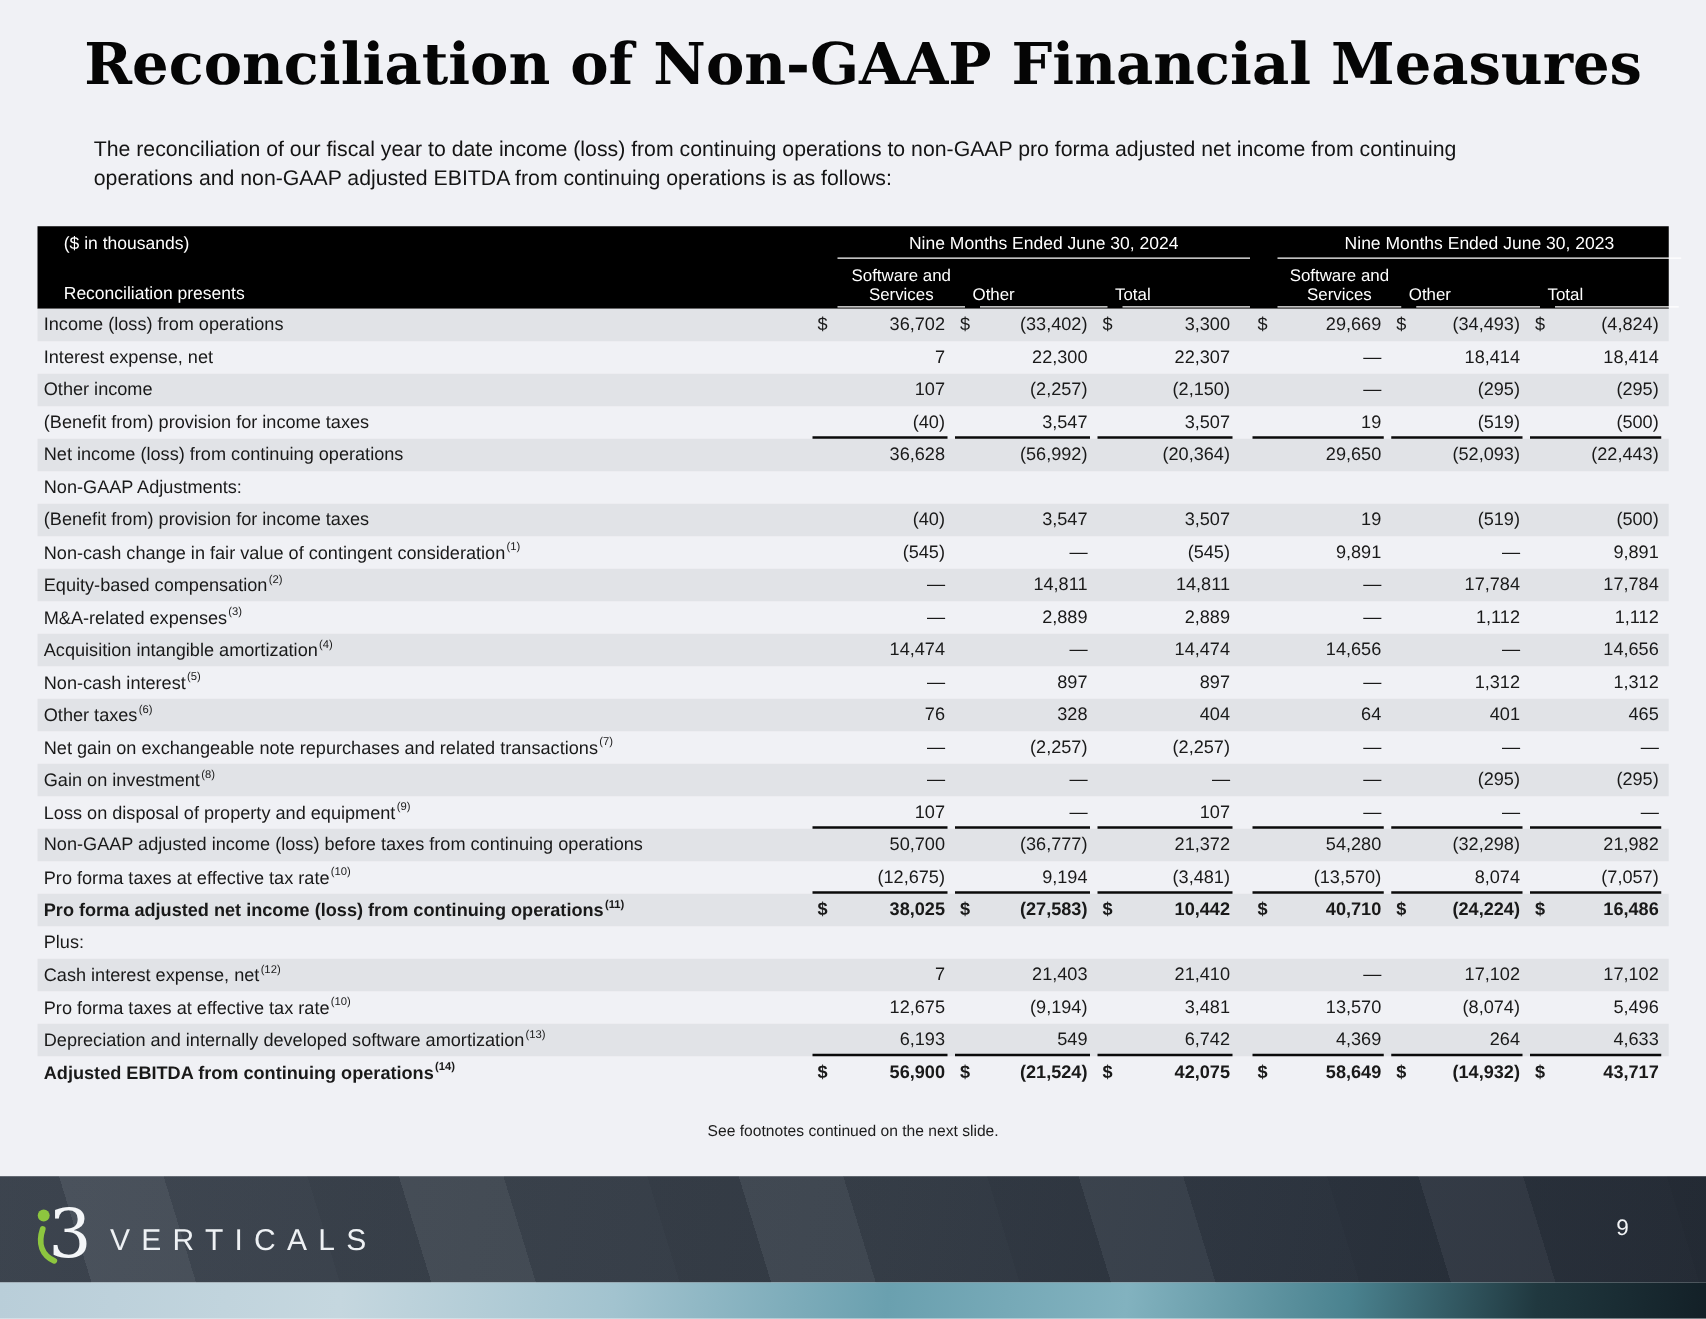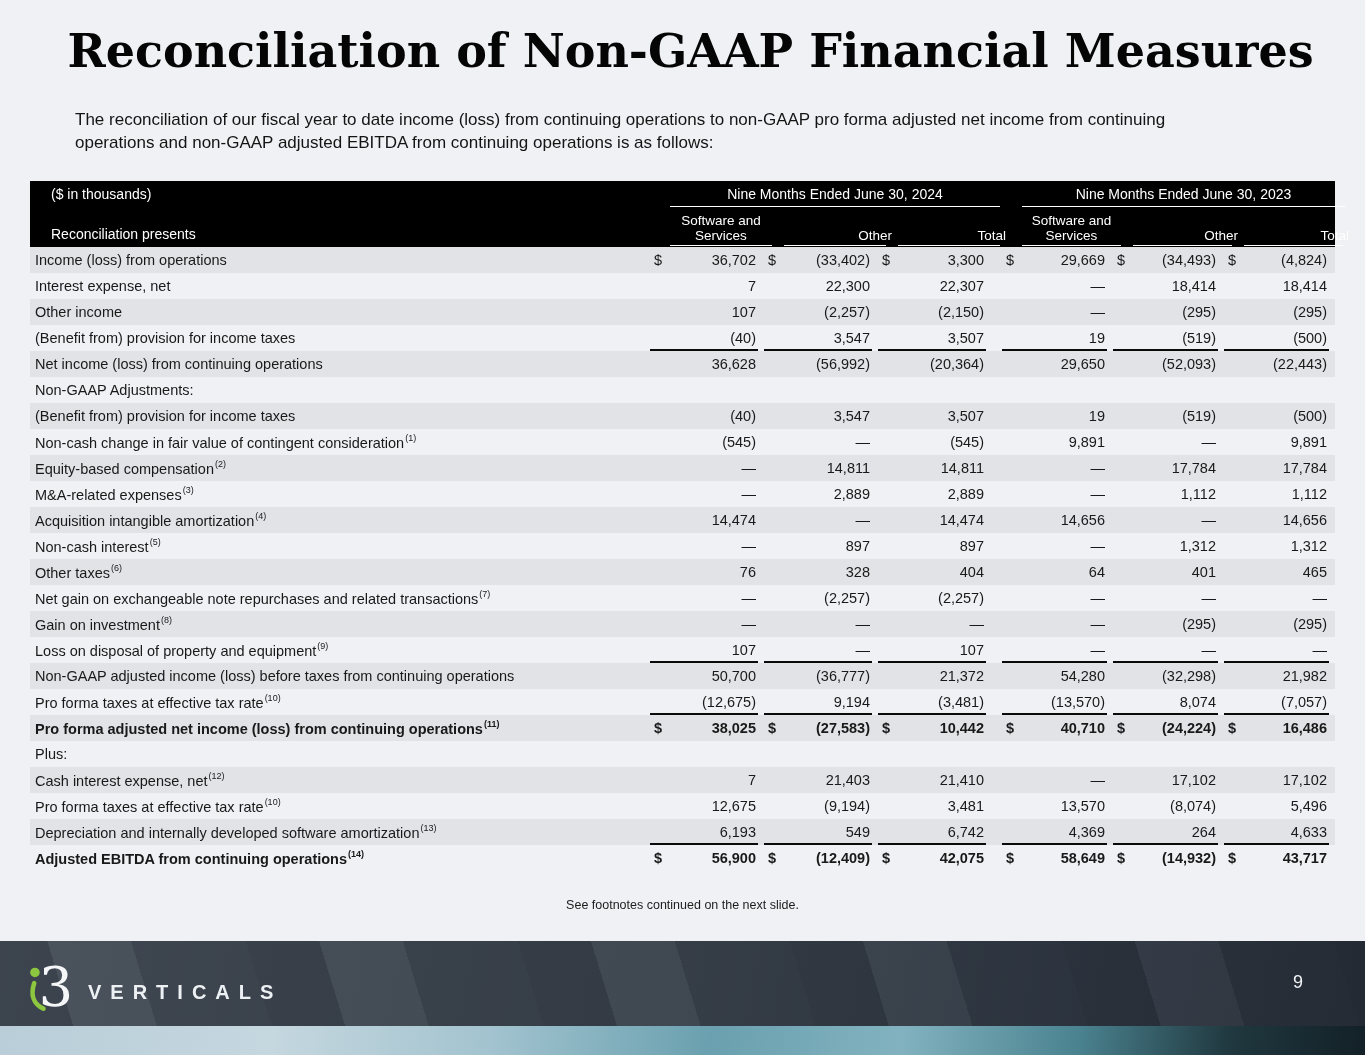--- a/index.html
+++ b/index.html
@@ -15,21 +15,21 @@
   .table-wrap{position:absolute;left:30px;top:181px;width:1305px;}
   .grid-row{display:grid;grid-template-columns:618px 114px 114px 114px 10px 111px 111px 111px;align-items:center;}
   .thead{background:#000;color:#fff;padding-left:16px;}
   .head-top{display:grid;grid-template-columns:618px 342px 10px 335px;height:26px;align-items:center;}
   .units{padding-left:5px;font-size:14px;}
   .group-head{position:relative;text-align:center;font-size:14px;height:100%;display:flex;align-items:center;justify-content:center;}
   .group-rule{position:absolute;left:6px;right:6px;bottom:0;height:1.5px;background:#fff;}
   .head-bottom{height:40px;align-items:end;}
   .rowhead-label{padding:0 0 5px 5px;font-size:14px;}
   .col-head{position:relative;text-align:center;font-size:13.5px;line-height:1.12;height:100%;
-            display:flex;align-items:flex-end;justify-content:flex-end;padding-bottom:4px;}
+            display:flex;align-items:flex-end;justify-content:flex-start;padding-bottom:4px;}
   .col-rule{position:absolute;left:6px;right:6px;bottom:1px;height:1.5px;background:#fff;}
 
   .row{height:26px;font-size:14.5px;color:#191919;}
   .row.shaded{background:#e1e3e7;}
   .row.bold{font-weight:700;}
   .label-cell{padding-left:5px;white-space:nowrap;}
   sup.fn{font-size:9px;position:relative;top:-1px;margin-left:1px;}
   .num{position:relative;display:flex;align-items:center;height:100%;padding:0 6px 0 6px;}
   .num .val{margin-left:auto;}
   .num .rule{position:absolute;left:2px;right:4px;bottom:0;height:1.6px;background:#0a0a0a;}
@@ -37,21 +37,21 @@
   .footnote{margin:0;position:absolute;top:898px;left:0;width:100%;text-align:center;font-size:12.5px;color:#1c1c1c;}
 
   
   .footer{position:absolute;left:0;top:941px;width:1365px;height:85px;
           background:
             repeating-linear-gradient(73deg, rgba(15,20,28,0.16) 0 70px, rgba(255,255,255,0.03) 70px 150px, rgba(15,20,28,0.10) 150px 260px),
             linear-gradient(100deg,#454d58 0%,#3e4650 28%,#39414b 52%,#2f3742 78%,#272e38 100%);
           display:flex;align-items:center;}
   .logo{display:flex;align-items:center;margin-left:28px;}
   .logo-mark{width:54px;height:66px;}
-  .logo-text{color:#eef1f4;font-size:20px;font-weight:700;letter-spacing:9px;margin-left:6px;margin-top:18px;}
+  .logo-text{color:#eef1f4;font-size:24px;font-weight:400;letter-spacing:9px;margin-left:6px;margin-top:18px;}
   .page-number{position:absolute;right:62px;top:50%;transform:translateY(-58%);color:#f2f4f6;font-size:18px;}
   .photo-strip{position:absolute;left:0;top:1026px;width:1365px;height:29px;
           background:linear-gradient(96deg,#b9ced9 0%,#c5d7df 20%,#a2c3cf 36%,#6aa0af 52%,#82b2bf 66%,#4a828f 79%,#20383f 90%,#132027 100%);}
 </style>
 </head>
 <body>
 
 <div class="slide">
 
   <h1 class="title">Reconciliation of Non-GAAP Financial Measures</h1>
@@ -644,21 +644,21 @@
           </div>
         </div>
         <div class="grid-row row bold">
           <div class="label-cell">Adjusted EBITDA from continuing operations<sup class="fn">(14)</sup></div>
           <div class="num">
             <span class="dlr">$</span>
             <span class="val">56,900</span>
           </div>
           <div class="num">
             <span class="dlr">$</span>
-            <span class="val">(12,409)</span>
+            <span class="val">(21,524)</span>
           </div>
           <div class="num">
             <span class="dlr">$</span>
             <span class="val">42,075</span>
           </div>
           <div></div>
           <div class="num">
             <span class="dlr">$</span>
             <span class="val">58,649</span>
           </div>

